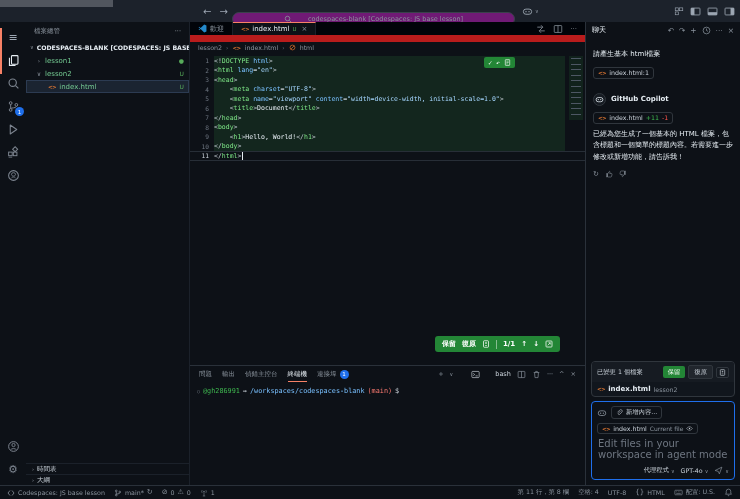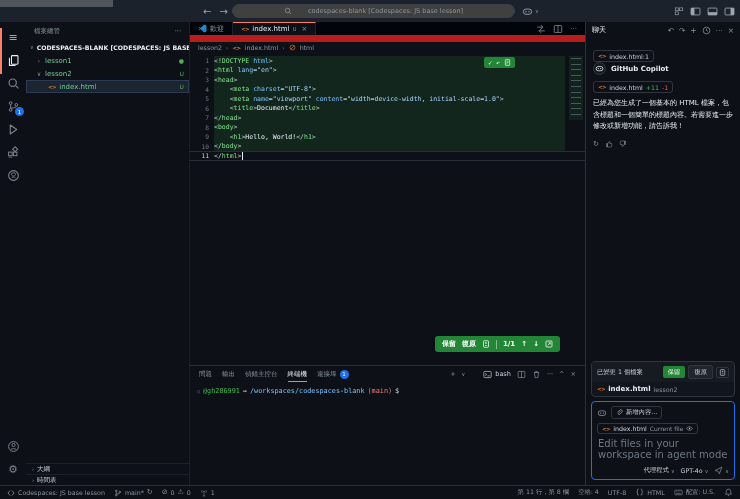--- a/index.html
+++ b/index.html
@@ -5,21 +5,21 @@
   html,body{margin:0;padding:0;background:#000;}
   *{box-sizing:border-box;}
   .screen{position:relative;width:740px;height:499px;background:#0d1117;overflow:hidden;
     font-family:"DejaVu Sans","Liberation Sans",sans-serif;color:#c9d1d9;font-size:7px;-webkit-font-smoothing:antialiased;}
   svg{display:block;}
 
   
   .titlebar{position:absolute;top:0;left:0;width:740px;height:22px;background:#1c222b;display:flex;align-items:center;}
   .artifact{position:absolute;top:0;left:0;width:113px;height:7px;background:#51565e;}
   .nav{position:absolute;left:203px;top:0;height:22px;display:flex;align-items:center;gap:8px;color:#9da7b3;font-size:10px;}
-  .searchbox{position:absolute;left:232px;top:4px;width:283px;height:14px;background:#404040;border:1px solid #3a414b;
+  .searchbox{position:absolute;left:232px;top:12px;width:283px;height:14px;background:#701a75;border:1px solid #3a414b;
     border-radius:7px;display:flex;align-items:center;justify-content:center;gap:16px;color:#8b949e;font-size:6.5px;}
   .copilot-top{position:absolute;left:522px;top:4px;height:14px;display:flex;align-items:center;gap:2px;color:#9da7b3;}
   .win-icons{position:absolute;right:5px;top:0;height:22px;display:flex;align-items:center;gap:6px;color:#9da7b3;}
   .orange-stripe{position:absolute;left:0;top:28px;width:2px;height:46px;background:#f78166;z-index:5;}
 
   
   .activitybar{position:absolute;left:0;top:22px;width:26px;bottom:14px;background:#0d1117;display:flex;flex-direction:column;align-items:center;padding-top:4px;}
   .ab-icon{width:26px;height:23px;display:flex;align-items:center;justify-content:center;color:#7d8590;position:relative;}
   .ab-icon.active{color:#e6edf3;}
   .ab-menu{font-size:11px;color:#9da7b3;}
@@ -246,25 +246,25 @@
       <span class="badge">U</span>
     </div>
     <div class="tree-row selected" style="padding-left:22px;">
       <span class="fico">&lt;&gt;</span>
       <span>index.html</span>
       <span class="badge">U</span>
     </div>
     <div class="sb-fill"></div>
     <div class="sb-section">
       <span class="chev">›</span>
-      <span>大綱</span>
+      <span>時間表</span>
     </div>
     <div class="sb-section">
       <span class="chev">›</span>
-      <span>時間表</span>
+      <span>大綱</span>
     </div>
   </div>
 
   <div class="editor">
     <div class="tabstrip">
       <div class="tab">
         <svg width="9" height="9" viewBox="0 0 16 16">
             <path d="M11 1L4.6 7 2 5l-1 .7L3.8 8 1 10.3l1 .7 2.6-2L11 15l4-1.8V2.8z" fill="#2489ca"></path>
           </svg>
         <span>歡迎</span>
@@ -384,21 +384,21 @@
       <span class="ptab">輸出</span>
       <span class="ptab">偵錯主控台</span>
       <span class="ptab active">終端機</span>
       <span class="ptab">
         <span>連接埠</span>
         <span class="pbadge">1</span>
       </span>
       <span class="ptab-actions">
         <span>+</span>
         <span class="chev">∨</span>
-        <span style="display:flex;align-items:center;gap:3px;color:#c9d1d9;margin-left:12px;">
+        <span style="display:flex;align-items:center;gap:15px;color:#c9d1d9;margin-left:12px;">
           <svg width="9" height="9" viewBox="0 0 16 16">
               <rect x="1.5" y="2.5" width="13" height="11" rx="1.5" fill="none" stroke="currentColor" stroke-width="1.2"></rect>
               <path d="M4 6l2.5 2L4 10M8 10.5h4" fill="none" stroke="currentColor" stroke-width="1.2"></path>
             </svg>
           <span>bash</span>
         </span>
         <svg width="9" height="9" viewBox="0 0 16 16">
             <rect x="2" y="2.5" width="12" height="11" rx="1" fill="none" stroke="currentColor" stroke-width="1.2"></rect>
             <path d="M8 2.5v11" stroke="currentColor" stroke-width="1.2"></path>
           </svg>
@@ -430,26 +430,27 @@
         <svg width="9" height="9" viewBox="0 0 16 16">
             <circle cx="8" cy="8" r="6" fill="none" stroke="currentColor" stroke-width="1.3"></circle>
             <path d="M8 4.5V8l2.5 1.5" fill="none" stroke="currentColor" stroke-width="1.3"></path>
           </svg>
         <span>···</span>
         <span>×</span>
       </span>
     </div>
 
     <div class="chat-body">
+      <div class="msg-text">請產生基本 html檔案</div>
       <span class="chip">
         <span class="fico">&lt;&gt;</span>
         <span>index.html:1</span>
       </span>
 
-      <div class="msg-head" style="">
+      <div class="msg-head" style="margin-top:14px;">
         <span class="bot-avatar">
           <svg width="9" height="9" viewBox="0 0 16 16">
               <rect x="2" y="4.5" width="12" height="7.5" rx="3.7" fill="none" stroke="currentColor" stroke-width="1.4"></rect>
               <circle cx="5.8" cy="8.2" r="1" fill="currentColor"></circle>
               <circle cx="10.2" cy="8.2" r="1" fill="currentColor"></circle>
             </svg>
         </span>
         <span class="msg-name">GitHub Copilot</span>
       </div>
       <span class="chip">

